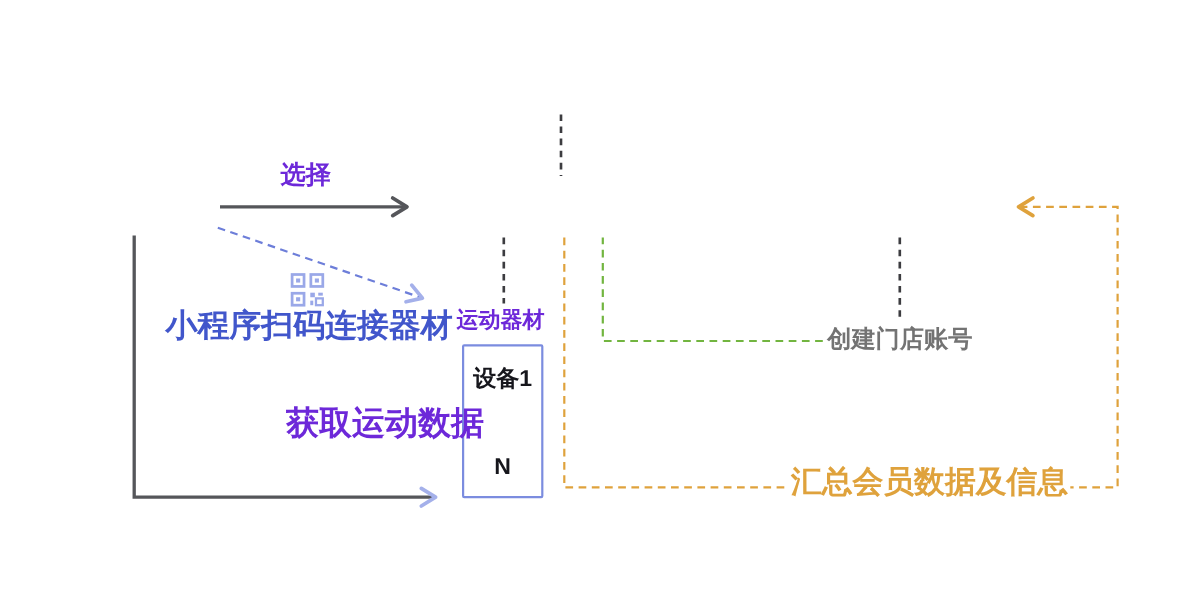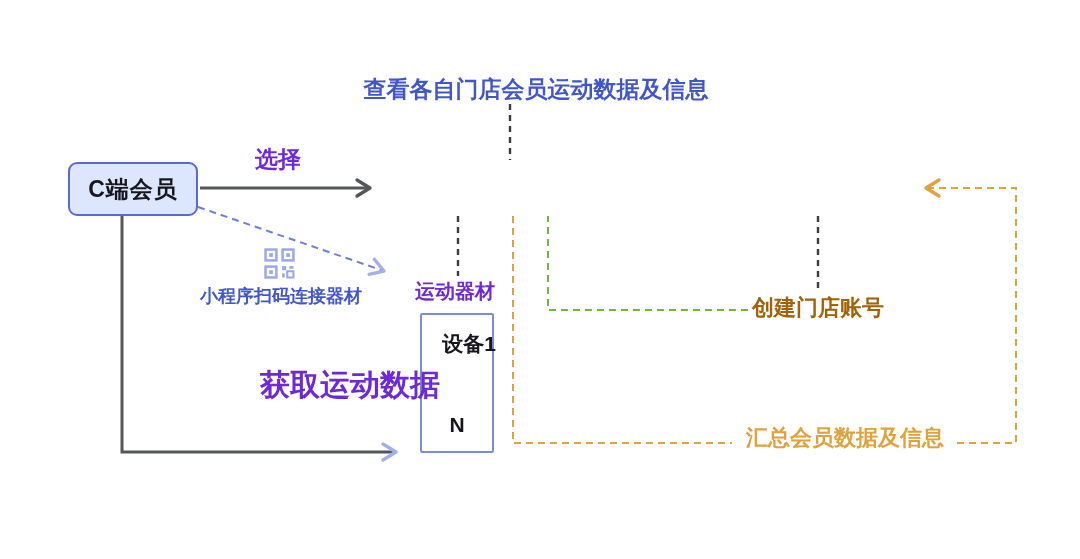--- a/index.html
+++ b/index.html
@@ -27,36 +27,36 @@
   .box-platform{left:728px;top:162px;width:176px;height:50px;}
 
   .device{
     position:absolute;z-index:2;left:420px;top:313px;width:70px;height:136px;
     background:#ffffff;border:2px solid #7b8cdf;border-radius:2px;
   }
   .device .d-top,.device .d-bottom{
     position:absolute;left:0;width:100%;text-align:center;
     font-size:21px;font-weight:bold;color:#16161c;
   }
-  .device .d-top{top:15px;padding-left:12px;}
+  .device .d-top{top:15px;}
   .device .d-bottom{top:98px;}
 
   .lbl{position:absolute;z-index:3;white-space:nowrap;font-weight:bold;}
   .lbl-center{transform:translate(-50%,-50%);}
   .lbl-blue{color:#4156cb;}
   .lbl-dark{color:#6d28d9;}
-  .lbl-green{color:#a16207;}
+  .lbl-green{color:#737373;}
   .lbl-orange{color:#dfa23c;}
   .lbl-title{left:536px;top:89px;font-size:23px;}
   .lbl-select{left:278px;top:159px;font-size:23px;}
-  .lbl-scan{left:281px;top:296px;font-size:18px;}
+  .lbl-scan{left:281px;top:296px;font-size:29px;}
   .lbl-equip{left:455px;top:291px;font-size:20px;}
   .lbl-getdata{left:350px;top:385px;font-size:30px;}
   .lbl-create{left:752px;top:293px;font-size:22px;}
-  .lbl-agg{left:845px;top:438px;font-size:22px;background:#ffffff;padding:0 2px;}
+  .lbl-agg{left:845px;top:438px;font-size:28px;background:#ffffff;padding:0 2px;}
 
   .qr{position:absolute;z-index:3;left:263px;top:248px;}
 </style>
 </head>
 <body>
 
 <div class="stage">
 
   <svg class="wires" width="1080" height="559" viewBox="0 0 1080 559">
     <defs>
@@ -85,23 +85,20 @@
 
     <path class="wire w-green" d="M748,310 L548,310 L548,216"></path>
 
     <path class="wire w-orange" d="M513,216 L513,443 L732,443"></path>
 
     <path class="wire w-orange" d="M957,443 L1016,443 L1016,188 L926,188" marker-end="url(#headOrange)"></path>
 
     <path class="wire w-devdash" d="M456,356 L456,406"></path>
   </svg>
 
-  <div class="box box-c">
-    <span>C端会员</span>
-  </div>
 
 
 
   <div class="device">
     <div class="d-top">设备1</div>
     <div class="d-bottom">N</div>
   </div>
 
   <svg class="qr" width="33" height="31" viewBox="0 0 30 30">
     <g stroke="#9aa8e8" fill="none" stroke-width="2.4">
@@ -113,21 +110,20 @@
       <rect x="5" y="5" width="3.6" height="3.6"></rect>
       <rect x="21.5" y="5" width="3.6" height="3.6"></rect>
       <rect x="5" y="21.5" width="3.6" height="3.6"></rect>
       <rect x="17.5" y="17.5" width="4" height="4"></rect>
       <rect x="24.5" y="17.5" width="4" height="2.6"></rect>
       <rect x="17.5" y="24.5" width="2.6" height="4"></rect>
       <rect x="22.5" y="22.5" width="6" height="6" fill="none" stroke="#9aa8e8" stroke-width="2"></rect>
     </g>
   </svg>
 
-  <div class="lbl lbl-center lbl-blue lbl-title">查看各自门店会员运动数据及信息</div>
 
   <div class="lbl lbl-center lbl-dark lbl-select">选择</div>
 
   <div class="lbl lbl-center lbl-blue lbl-scan">小程序扫码连接器材</div>
 
   <div class="lbl lbl-center lbl-dark lbl-equip">运动器材</div>
 
   <div class="lbl lbl-center lbl-dark lbl-getdata">获取运动数据</div>
 
   <div class="lbl lbl-green lbl-create">创建门店账号</div>

